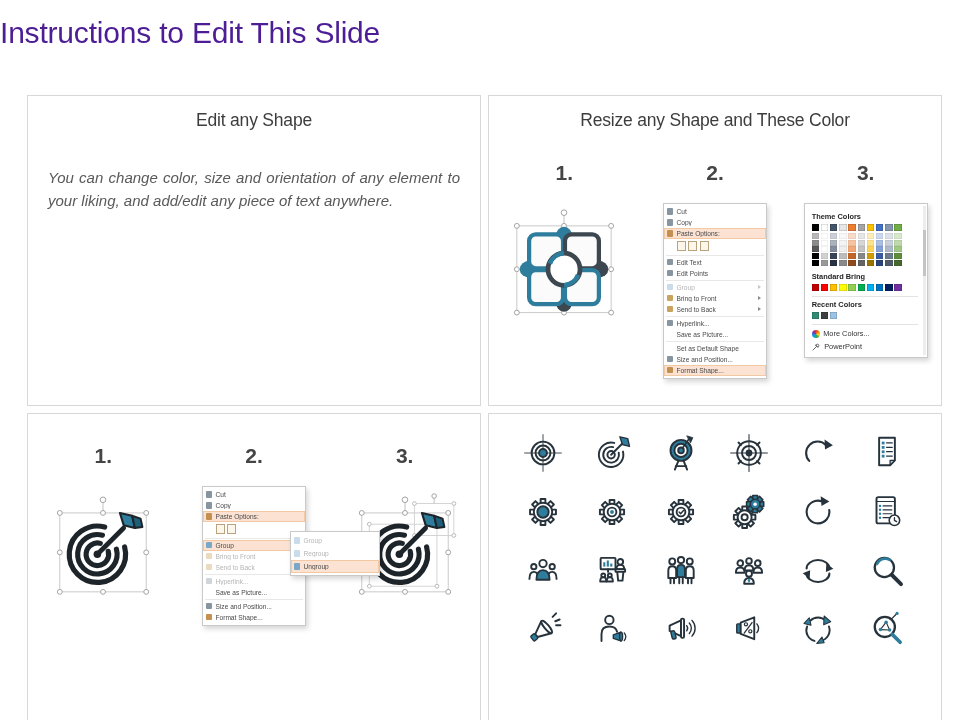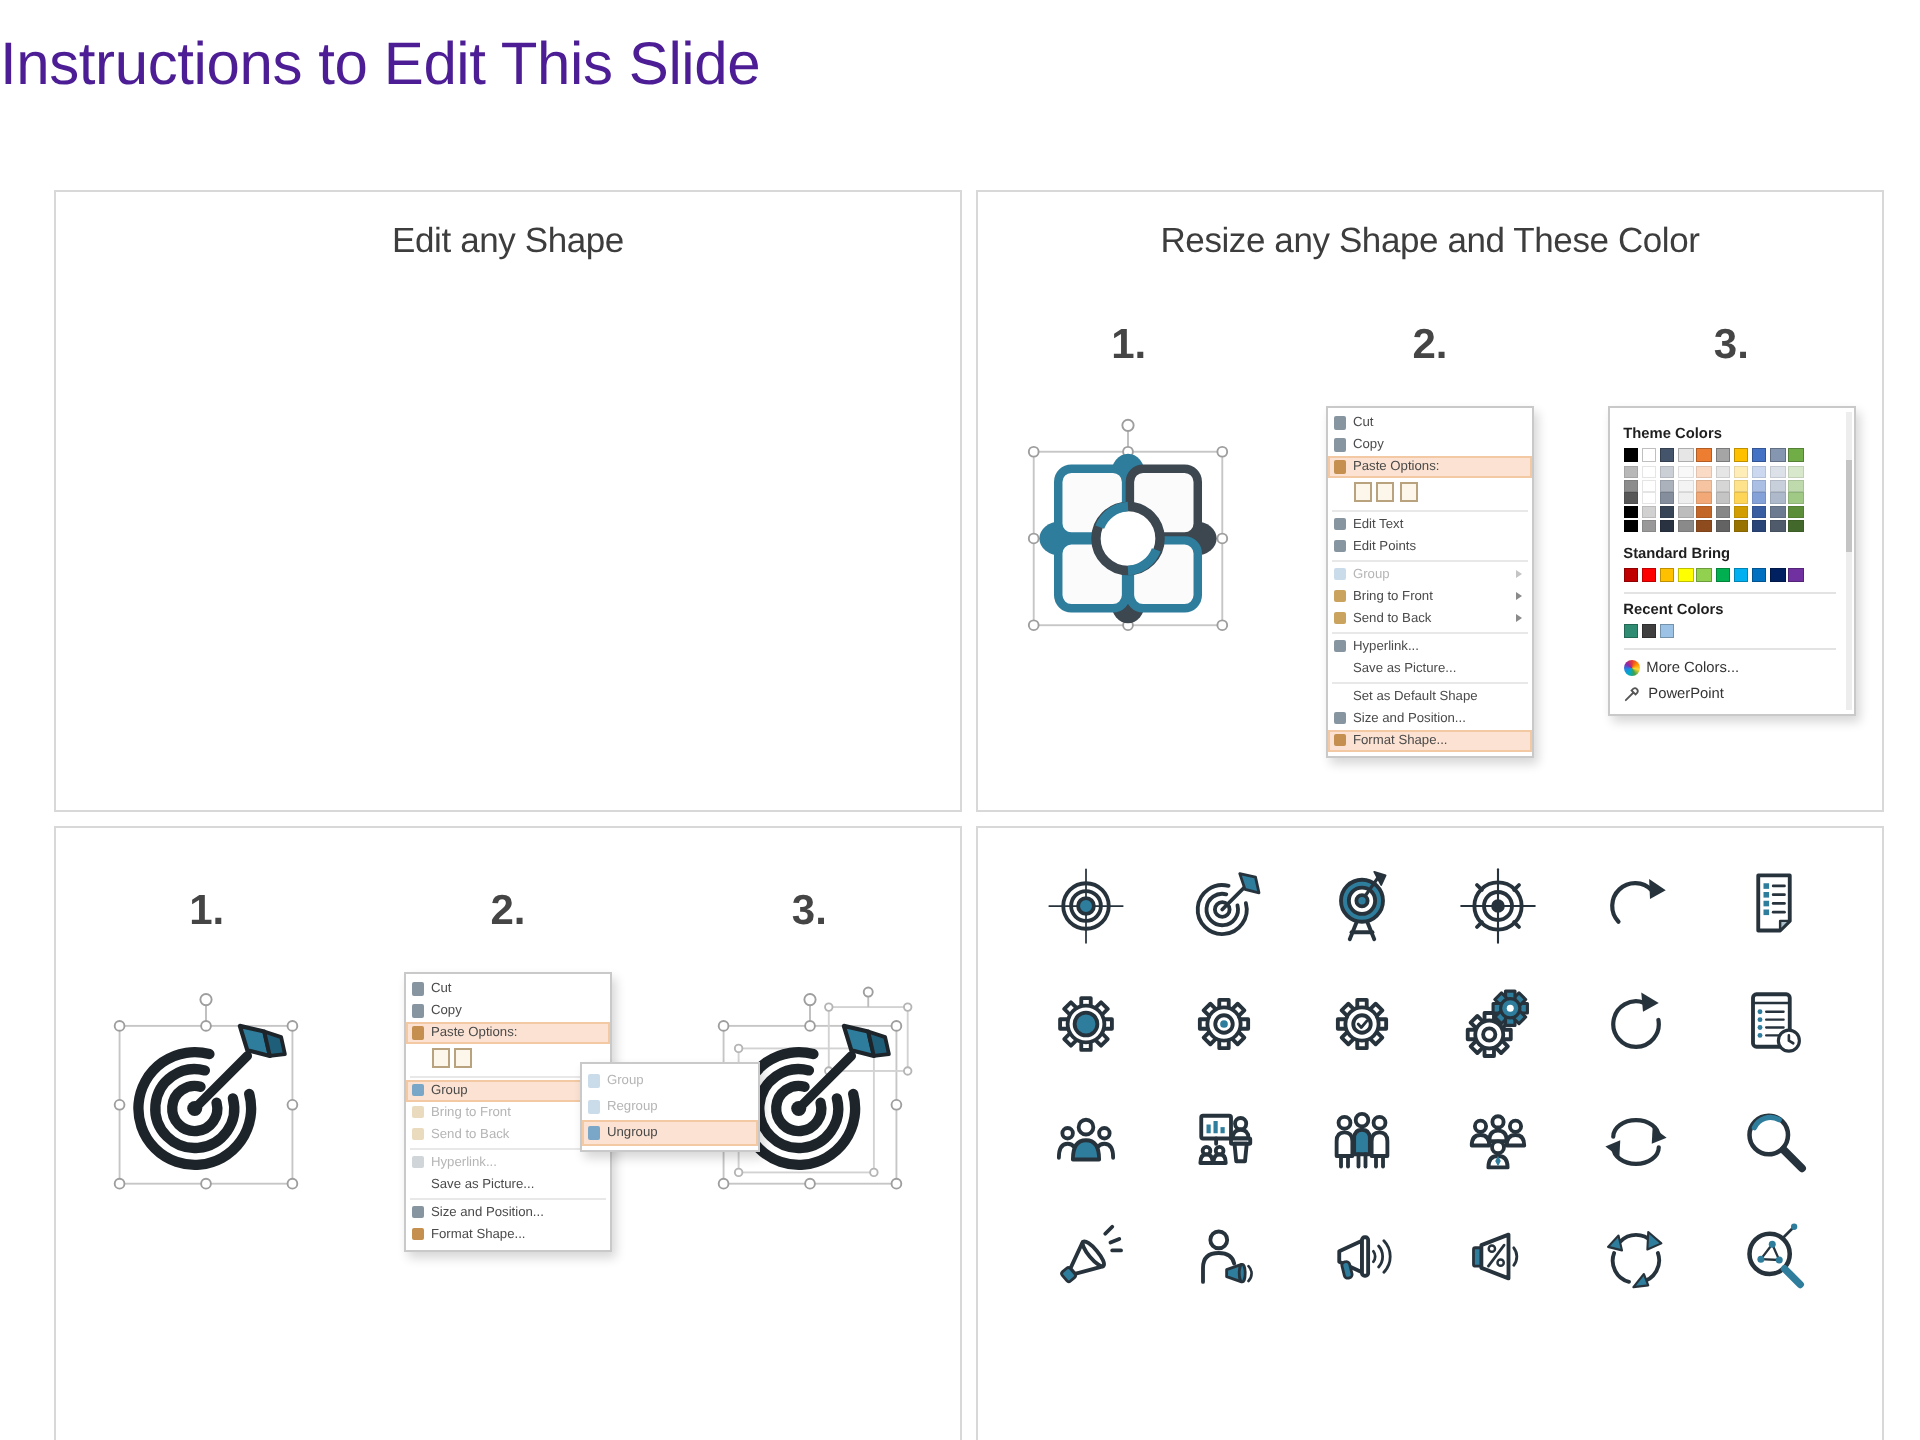--- a/index.html
+++ b/index.html
@@ -50,20 +50,21 @@
 </head>
 <body>
 
 <div class="slide">
   <div class="slide-title">Instructions to Edit This Slide</div>
 
   <div class="panels">
 
     <section class="panel">
       <h2>Edit any Shape</h2>
+      <p class="edit-text p2">You can change color, size and orientation of any element to your liking, and add/edit any piece of text anywhere.</p>
     </section>
 
     <section class="panel">
       <h2>Resize any Shape and These Color</h2>
       <div class="steps">
         <div class="step">
           <div class="step-num">1.</div>
           <div class="gwrap" id="resize-step1"><svg width="132" height="124" viewBox="0 0 140 131">
  <rect x="20" y="24" width="100" height="92" fill="none" stroke="#c6c6c6" stroke-width="1"></rect>
                 <line x1="70" y1="24" x2="70" y2="13" stroke="#bdbdbd"></line>

